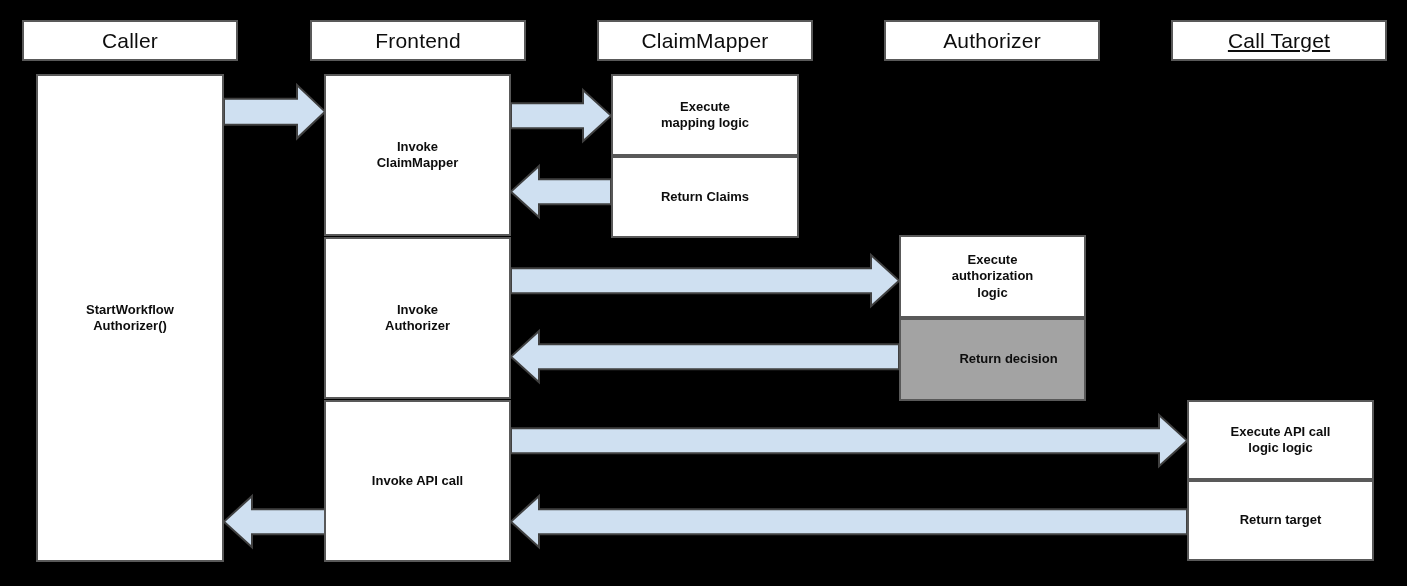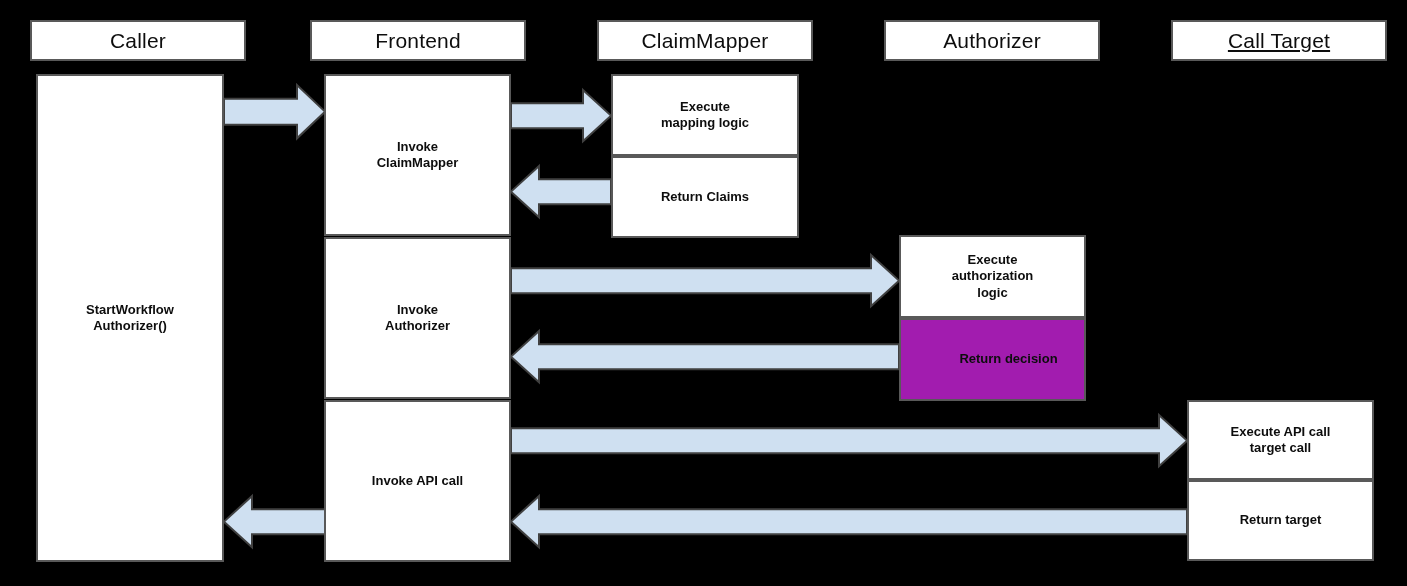--- a/index.html
+++ b/index.html
@@ -71,21 +71,21 @@
   .arrow svg {
     display: block;
     overflow: visible;
   }
 </style>
 </head>
 <body>
 
 <div id="canvas">
   <div id="lifeline-headers">
-      <div class="lifeline-header" style="left: 30px; top: 20px; width: 216px; height: 41px; background: rgb(255, 255, 255); border-color: rgb(89, 89, 89);">
+      <div class="lifeline-header" style="left: 22px; top: 20px; width: 216px; height: 41px; background: rgb(255, 255, 255); border-color: rgb(89, 89, 89);">
         <span class="lifeline-title" style="color: rgb(13, 13, 13);">Caller</span>
       </div>
       <div class="lifeline-header" style="left: 310px; top: 20px; width: 216px; height: 41px; background: rgb(255, 255, 255); border-color: rgb(89, 89, 89);">
         <span class="lifeline-title" style="color: rgb(13, 13, 13);">Frontend</span>
       </div>
       <div class="lifeline-header" style="left: 597px; top: 20px; width: 216px; height: 41px; background: rgb(255, 255, 255); border-color: rgb(89, 89, 89);">
         <span class="lifeline-title" style="color: rgb(13, 13, 13);">ClaimMapper</span>
       </div>
       <div class="lifeline-header" style="left: 884px; top: 20px; width: 216px; height: 41px; background: rgb(255, 255, 255); border-color: rgb(89, 89, 89);">
         <span class="lifeline-title" style="color: rgb(13, 13, 13);">Authorizer</span>
@@ -115,26 +115,26 @@
 mapping logic</span>
       </div>
       <div class="activation seg" style="left: 611px; top: 156px; width: 188px; height: 82px; background: rgb(255, 255, 255); border-color: rgb(89, 89, 89);">
         <span class="act-label" style="color: rgb(13, 13, 13);">Return Claims</span>
       </div>
       <div class="activation seg" style="left: 899px; top: 235px; width: 187px; height: 83px; background: rgb(255, 255, 255); border-color: rgb(89, 89, 89);">
         <span class="act-label" style="color: rgb(13, 13, 13);">Execute
 authorization
 logic</span>
       </div>
-      <div class="activation seg" style="left: 899px; top: 318px; width: 187px; height: 83px; background: #a21caf; border-color: rgb(89, 89, 89); padding-left: 32px;">
+      <div class="activation seg" style="left: 899px; top: 318px; width: 187px; height: 83px; background: #a3a3a3; border-color: rgb(89, 89, 89); padding-left: 32px;">
         <span class="act-label" style="color: rgb(13, 13, 13);">Return decision</span>
       </div>
       <div class="activation seg" style="left: 1187px; top: 400px; width: 187px; height: 80px; background: rgb(255, 255, 255); border-color: rgb(89, 89, 89);">
         <span class="act-label" style="color: rgb(13, 13, 13);">Execute API call
-target call</span>
+logic logic</span>
       </div>
       <div class="activation seg" style="left: 1187px; top: 480px; width: 187px; height: 81px; background: rgb(255, 255, 255); border-color: rgb(89, 89, 89);">
         <span class="act-label" style="color: rgb(13, 13, 13);">Return target</span>
       </div>
     </div>
   <div id="arrow-layer">
       <div class="arrow" style="left: 224px; top: 85.35px; width: 101px; height: 53.3px;">
         <svg width="101" height="53.3" viewBox="0 0 101 53.3">
           <path d="M 0 13.649999999999999 L 73 13.649999999999999 L 73 0 L 101 26.65 L 73 53.3 L 73 39.65 L 0 39.65 Z" fill="#cfe0f1" stroke="#404040" stroke-width="2" stroke-linejoin="miter"></path>
         </svg>

